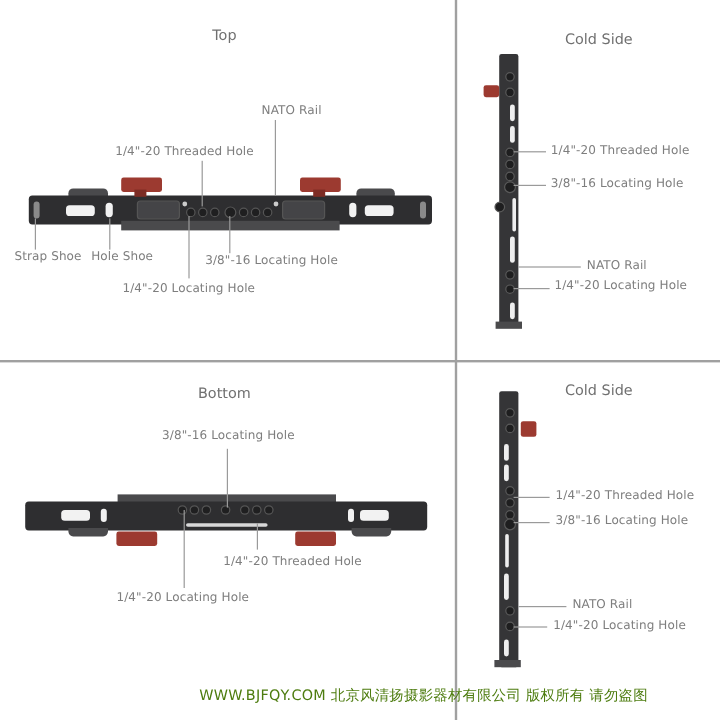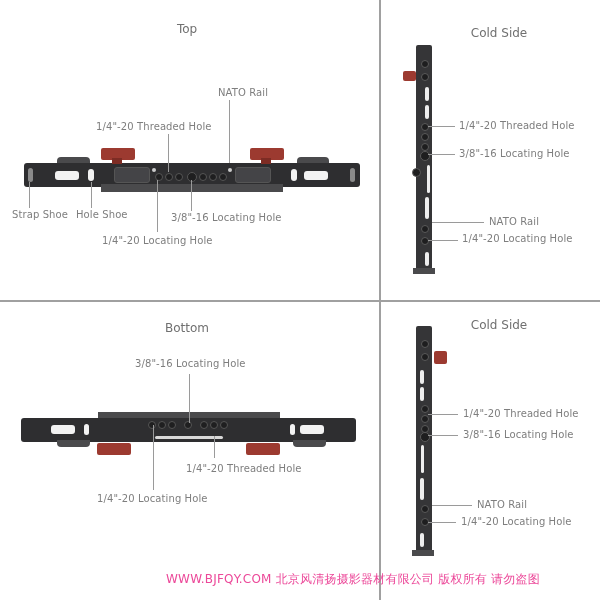--- a/index.html
+++ b/index.html
@@ -5,21 +5,21 @@
   html, body { margin:0; padding:0; background:#ffffff; }
   body { width:600px; height:600px; position:relative; overflow:hidden;
          font-family:"DejaVu Sans", "Liberation Sans", sans-serif; color:#8a8a8a; }
   .abs { position:absolute; }
   .title { font-size:12px; color:#707070; white-space:nowrap; transform:translateX(-50%); }
   .label { font-size:10px; color:#7e7e7e; white-space:nowrap; letter-spacing:0.1px; }
   .vline { position:absolute; width:1px; background:#9a9a9a; }
   .hline { position:absolute; height:1px; background:#9a9a9a; }
   .divider-v { position:absolute; left:379px; top:0; width:1.5px; height:600px; background:#a0a0a0; }
   .divider-h { position:absolute; left:0; top:300px; width:600px; height:1.5px; background:#a0a0a0; }
-  .watermark { position:absolute; left:166px; top:571px; font-size:12px; color:#ec4899; white-space:nowrap; letter-spacing:0.2px; }
+  .watermark { position:absolute; left:166px; top:571px; font-size:12px; color:#4d7c0f; white-space:nowrap; letter-spacing:0.2px; }
   .hbar-body { position:absolute; background:#2e2e30; border-radius:3px; }
   .knob { position:absolute; background:#9c3a30; border-radius:2px; }
   .knob-stem { position:absolute; background:#7d2c24; }
   .slot { position:absolute; background:#f2f2f2; border-radius:3px; }
   .pad { position:absolute; background:#444447; border:1px solid #555; border-radius:3px; }
   .hole { position:absolute; width:6px; height:6px; border-radius:50%; background:#1f1f20; border:1px solid #555; }
   .pin { position:absolute; width:4px; height:4px; border-radius:50%; background:#ccc; }
   .plate { position:absolute; background:#4a4a4c; }
 
   

